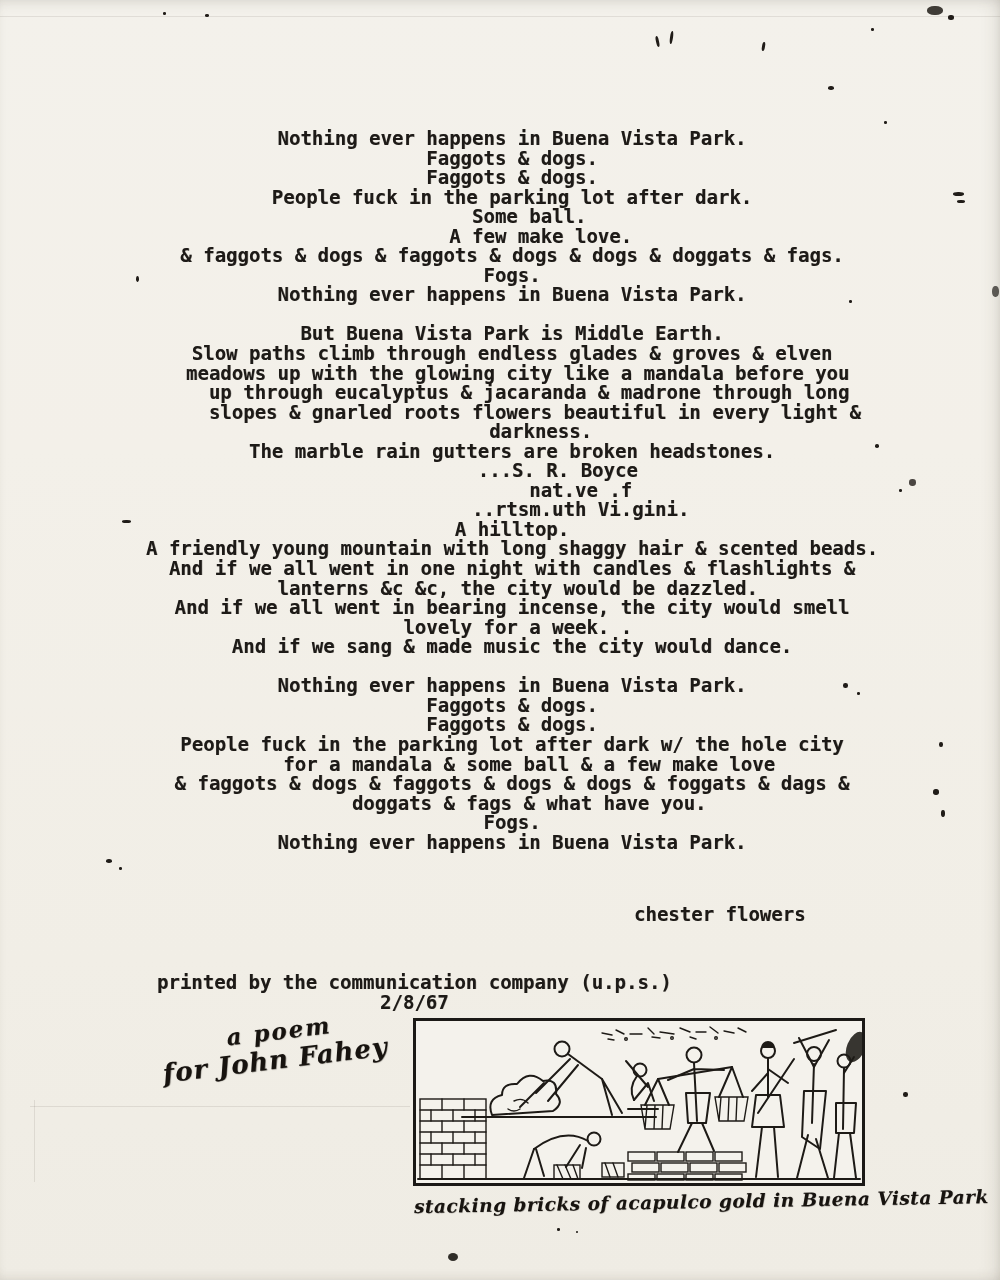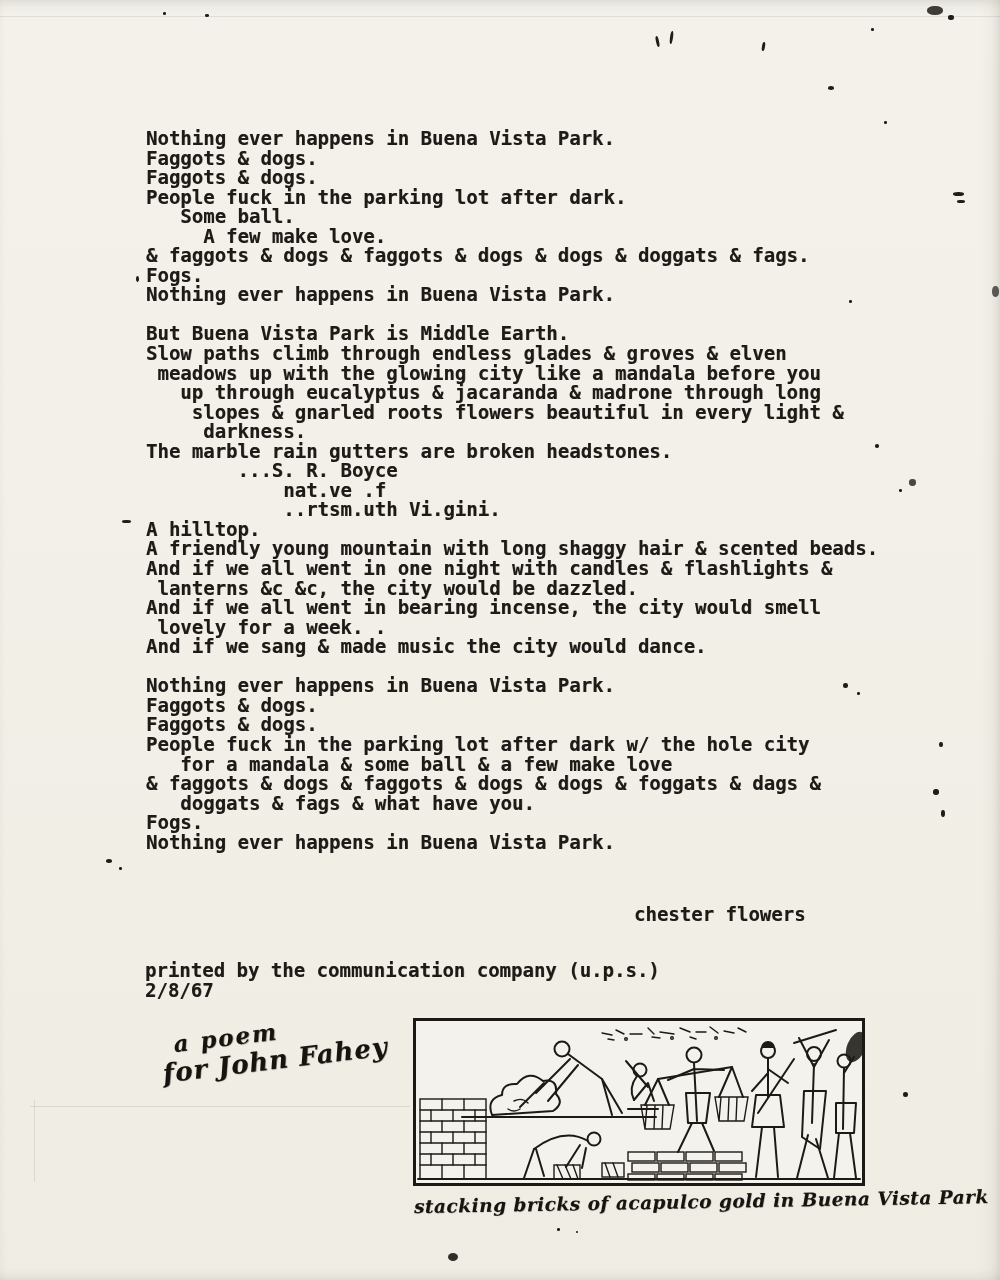--- a/index.html
+++ b/index.html
@@ -3,35 +3,36 @@
 <meta charset="utf-8">
 <style>
   html,body{margin:0;padding:0;background:#888;}
   .page{
     position:relative;width:1000px;height:1280px;overflow:hidden;
     background:linear-gradient(180deg,#f3f1eb 0%,#f3f0e9 35%,#f1eee6 75%,#efece4 100%);
     box-shadow:inset -10px 0 22px -14px rgba(70,58,44,.28),
                inset 0 8px 18px -12px rgba(70,58,44,.22),
                inset 0 -8px 16px -12px rgba(70,58,44,.18);
     font-family:"DejaVu Sans Mono",monospace;
+    text-align:center;
   }
   .poem{
     position:absolute;left:146px;top:129px;margin:0;
     font-family:"DejaVu Sans Mono",monospace;
     font-size:19px;line-height:19.55px;font-weight:bold;
     color:#1d1a17;white-space:pre;
     text-shadow:0.4px 0.4px 0.6px rgba(30,26,22,.45);
   }
   .signature{
     position:absolute;left:634px;top:903px;
     font-size:19px;font-weight:bold;color:#1d1a17;
     text-shadow:0.4px 0.4px 0.6px rgba(30,26,22,.45);
   }
   .colophon{
-    position:absolute;left:145px;top:961px;margin:0;
+    position:absolute;left:145px;top:961px;margin:12px;
     font-family:"DejaVu Sans Mono",monospace;
     font-size:19px;line-height:19.55px;font-weight:bold;
     color:#1d1a17;white-space:pre;
     text-shadow:0.4px 0.4px 0.6px rgba(30,26,22,.45);
   }
   .dedication{
     position:absolute;left:158px;top:1033px;
     font-family:"DejaVu Serif",serif;font-style:italic;font-weight:bold;
     color:#17130f;transform:rotate(-7deg);transform-origin:left top;
     text-shadow:0.5px 0.5px 0.8px rgba(20,15,10,.5);

